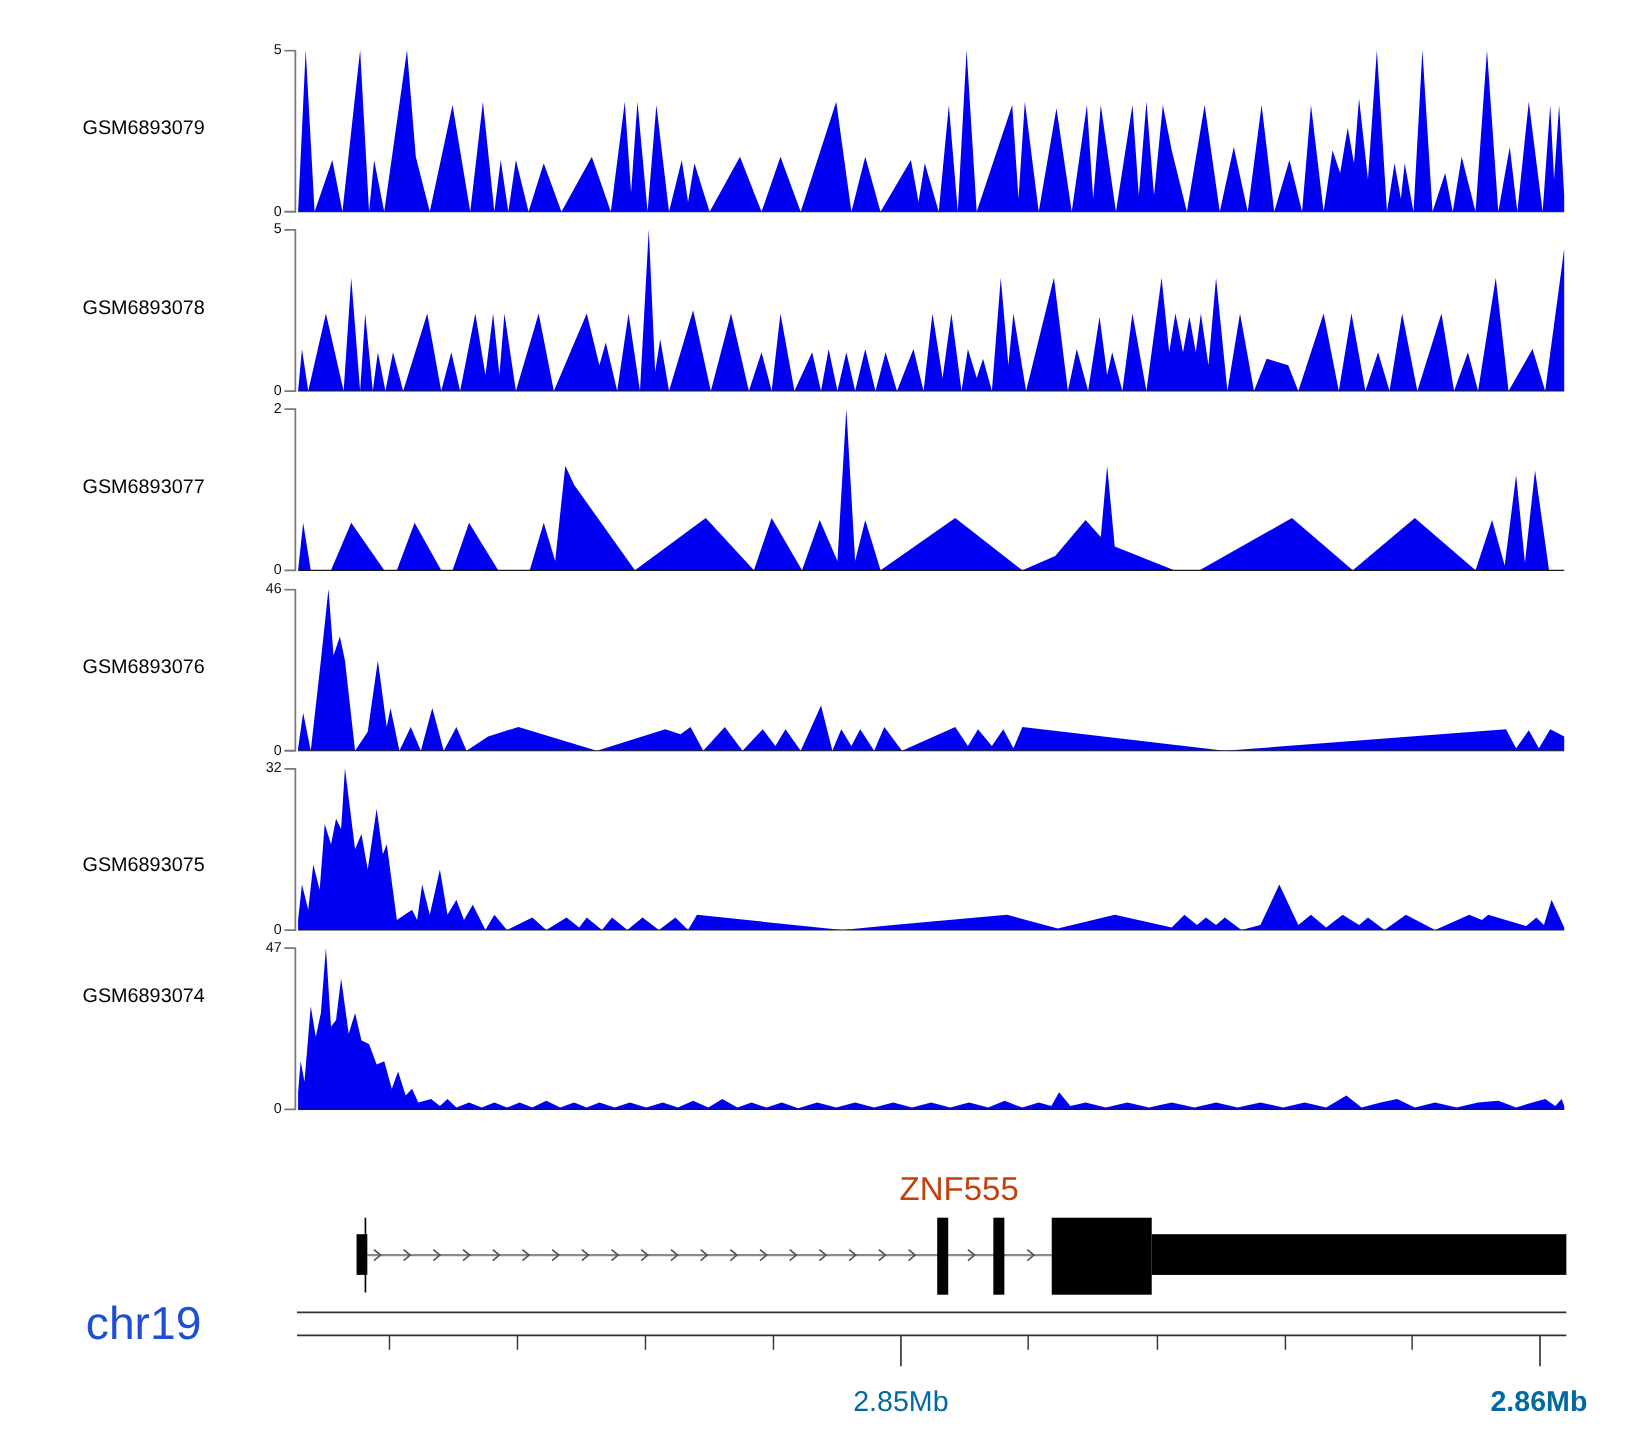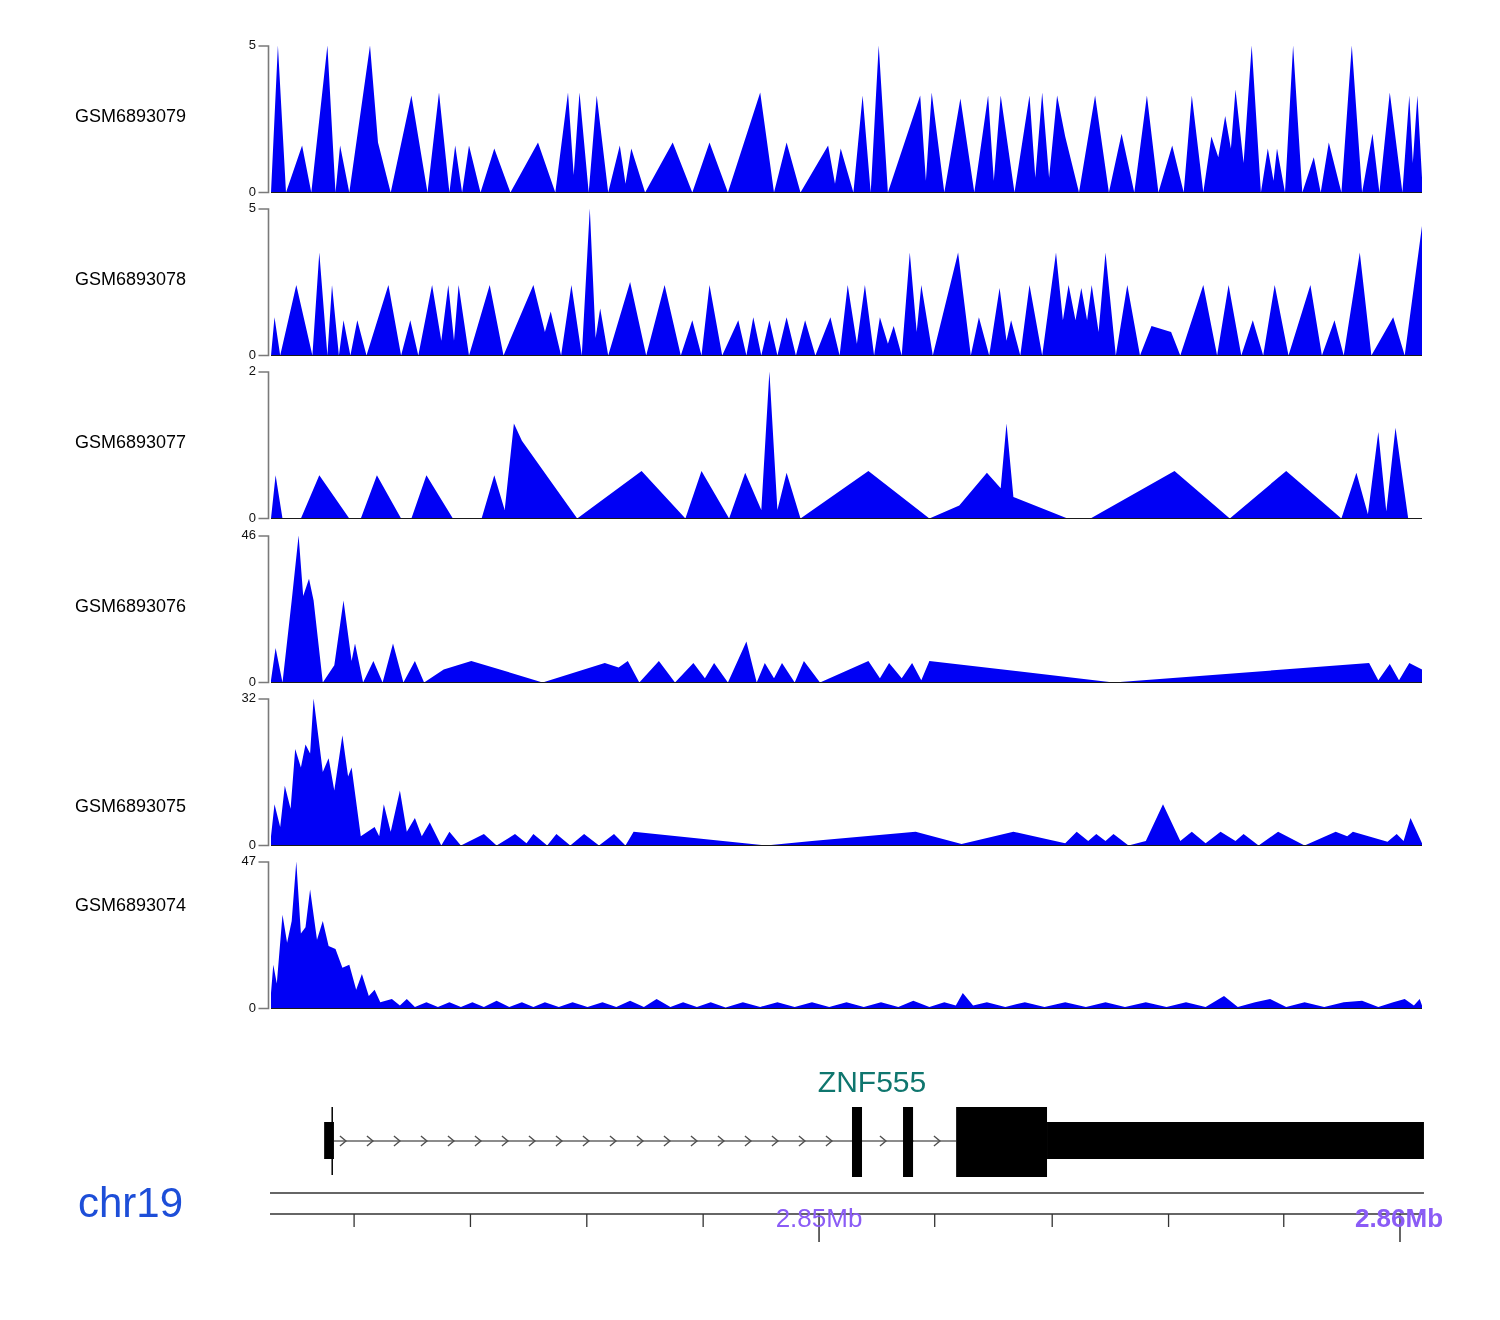--- a/index.html
+++ b/index.html
@@ -5,23 +5,23 @@
   html,body{margin:0;padding:0;background:#ffffff;}
   #stage{
     position:relative;width:1500px;height:1320px;background:#ffffff;overflow:hidden;
     font-family:"Liberation Sans","DejaVu Sans",sans-serif;color:#000;
   }
   .tlabel{position:absolute;left:75px;font-size:18px;line-height:26px;color:#000;white-space:nowrap;}
   .ymax,.ymin{position:absolute;left:186px;width:70px;text-align:right;font-size:13px;line-height:16px;color:#111;}
   svg.wave{position:absolute;left:240px;}
   #gene-svg{position:absolute;left:0;top:1055px;}
   #ruler-svg{position:absolute;left:0;top:1185px;}
-  .gene-name{position:absolute;left:792px;top:1066px;width:160px;text-align:center;font-size:30px;line-height:32px;color:#0f766e;}
+  .gene-name{position:absolute;left:792px;top:1066px;width:160px;text-align:center;font-size:30px;line-height:32px;color:#c2410c;}
   .chrom{position:absolute;left:78px;top:1180px;font-size:42px;line-height:46px;color:#1d4ed8;}
-  .mblabel{position:absolute;top:1204px;width:100px;text-align:center;font-size:26px;line-height:28px;color:#8b5cf6;}
+  .mblabel{position:absolute;top:1260px;width:100px;text-align:center;font-size:26px;line-height:28px;color:#0369a1;}
   #mb-0{left:769px;}
   #mb-1{left:1349px;font-weight:bold;}
 </style>
 </head>
 <body>
 
 <div id="stage">
 
   <div class="tlabel" style="top:103px">GSM6893079</div>
   <div class="ymax" style="top:37px">5</div>
@@ -52,21 +52,21 @@
 
   <div class="tlabel" style="top:593px">GSM6893076</div>
   <div class="ymax" style="top:527px">46</div>
   <div class="ymin" style="top:674px">0</div>
   <svg class="wave" style="top:535px" width="1190" height="149">
       <path class="bracket" d="M18.5,1 L28.5,1 L28.5,147.5 L18.5,147.5" fill="none" stroke-width="1.6" stroke="#7a7a7a"></path>
       <path d="M31,147.5L31.0,145.3L35.6,112.9L42.5,147.5L51.7,65.4L58.6,0.5L63.2,61.0L69.0,43.7L73.6,65.4L82.8,147.5L94.3,130.2L103.5,65.4L111.6,125.9L115.0,108.6L123.1,147.5L133.4,125.9L142.6,147.5L153.0,108.6L163.4,147.5L174.9,125.9L184.1,147.5L203.7,134.5L231.3,125.9L302.6,147.5L364.8,128.0L378.6,132.4L387.8,125.9L399.3,147.5L418.9,125.9L435.0,147.5L453.4,128.0L464.9,143.2L474.1,128.0L487.9,147.5L506.4,106.4L516.7,147.5L524.8,128.0L534.0,143.2L542.0,128.0L554.7,147.5L563.9,125.9L580.0,147.5L628.4,125.9L639.9,143.2L649.1,128.0L661.7,143.2L672.1,128.0L681.3,145.3L689.4,125.9L873.5,147.5L1129.1,128.0L1138.3,145.3L1149.8,128.9L1159.0,145.3L1169.3,128.0L1182.0,134.5L1182,147.5Z" fill="#0000F5"></path>
       <line x1="31" x2="1182" y1="147.5" y2="147.5" stroke="#1a1a1a" stroke-width="1"></line>
     </svg>
 
-  <div class="tlabel" style="top:793px">GSM6893075</div>
+  <div class="tlabel" style="top:773px">GSM6893075</div>
   <div class="ymax" style="top:690px">32</div>
   <div class="ymin" style="top:837px">0</div>
   <svg class="wave" style="top:698px" width="1190" height="149">
       <path class="bracket" d="M18.5,1 L28.5,1 L28.5,147.5 L18.5,147.5" fill="none" stroke-width="1.6" stroke="#7a7a7a"></path>
       <path d="M31,147.5L31.0,138.3L34.5,106.2L40.2,129.1L44.8,87.8L50.6,110.8L55.2,51.0L60.9,69.4L65.5,46.4L70.1,55.6L73.6,0.5L78.2,37.3L82.8,74.0L88.6,60.2L94.3,92.4L102.4,37.3L108.1,78.6L111.6,69.4L120.8,138.3L134.6,129.1L139.2,138.3L143.8,106.2L150.7,133.7L159.9,92.4L166.8,133.7L174.9,119.9L181.8,138.3L189.8,124.5L201.3,147.5L209.4,133.7L220.9,147.5L243.9,136.0L256.6,147.5L275.0,136.0L286.5,145.2L293.4,136.0L307.2,147.5L316.4,136.0L330.3,147.5L344.1,136.0L359.0,147.5L374.0,136.0L385.5,147.5L393.6,133.7L525.9,147.5L572.0,142.9L675.6,133.7L721.6,146.1L773.4,133.7L825.2,145.2L836.7,133.7L848.2,142.9L856.3,136.0L865.5,142.9L873.5,136.0L888.5,147.5L905.8,142.9L923.0,106.2L940.3,142.9L951.8,133.7L965.6,145.2L980.6,133.7L995.5,142.9L1003.6,136.0L1018.6,147.5L1038.1,133.7L1064.6,147.5L1095.7,133.7L1107.2,138.3L1112.9,133.7L1147.5,143.8L1156.7,136.0L1163.6,142.9L1170.5,119.9L1182.0,145.2L1182,147.5Z" fill="#0000F5"></path>
       <line x1="31" x2="1182" y1="147.5" y2="147.5" stroke="#1a1a1a" stroke-width="1"></line>
     </svg>
 
   <div class="tlabel" style="top:892px">GSM6893074</div>
   <div class="ymax" style="top:853px">47</div>

